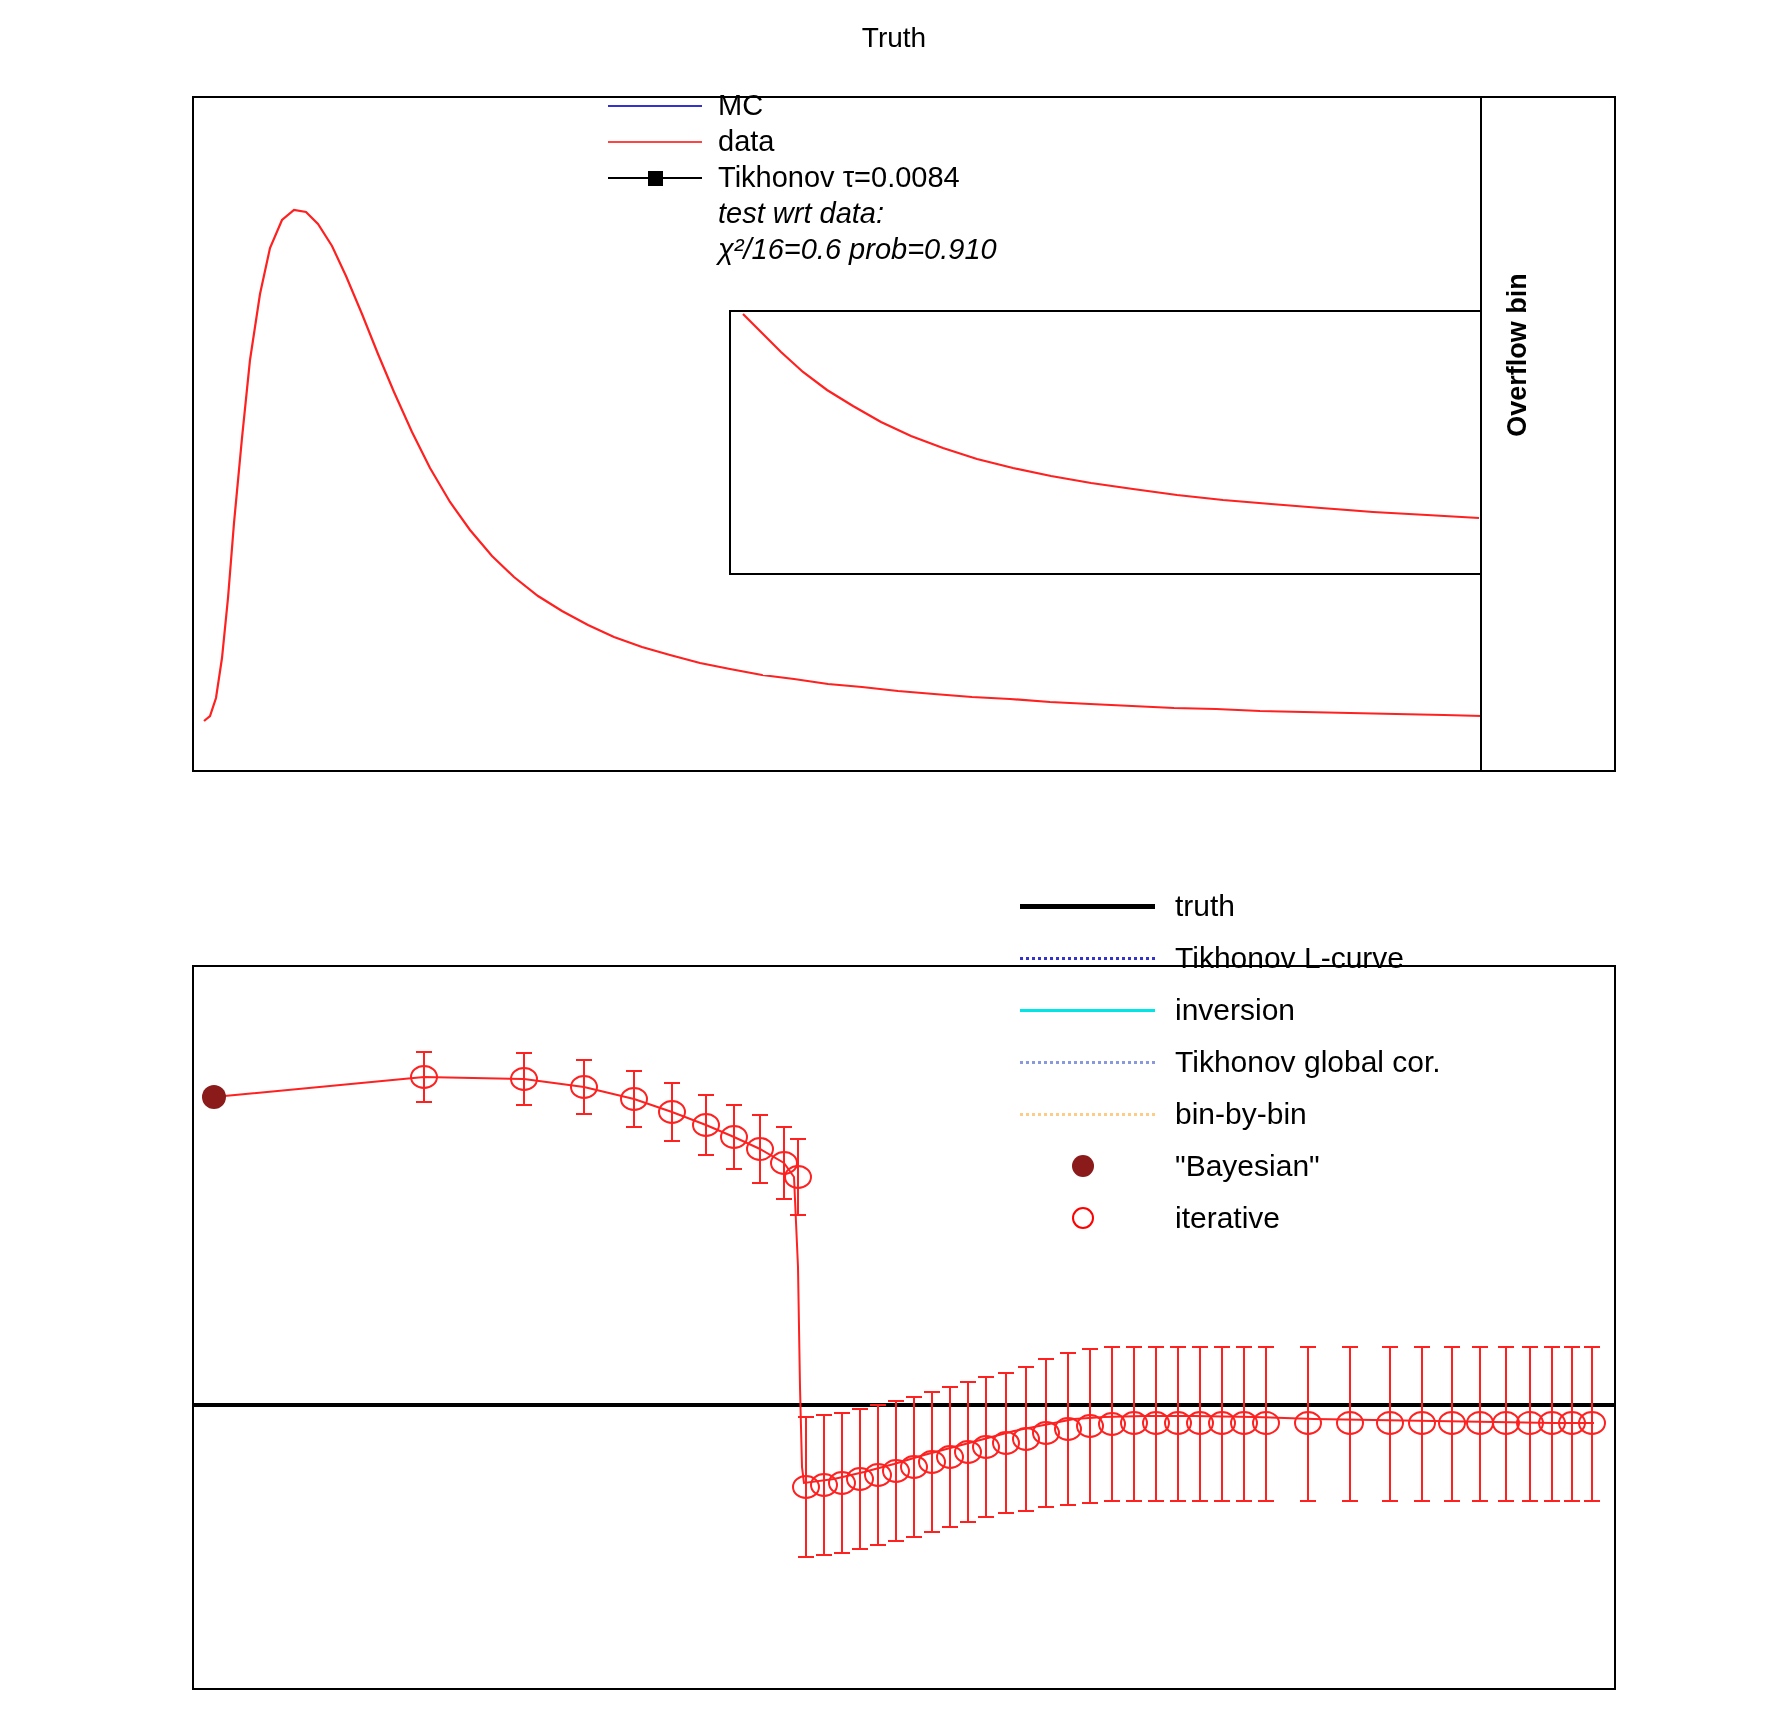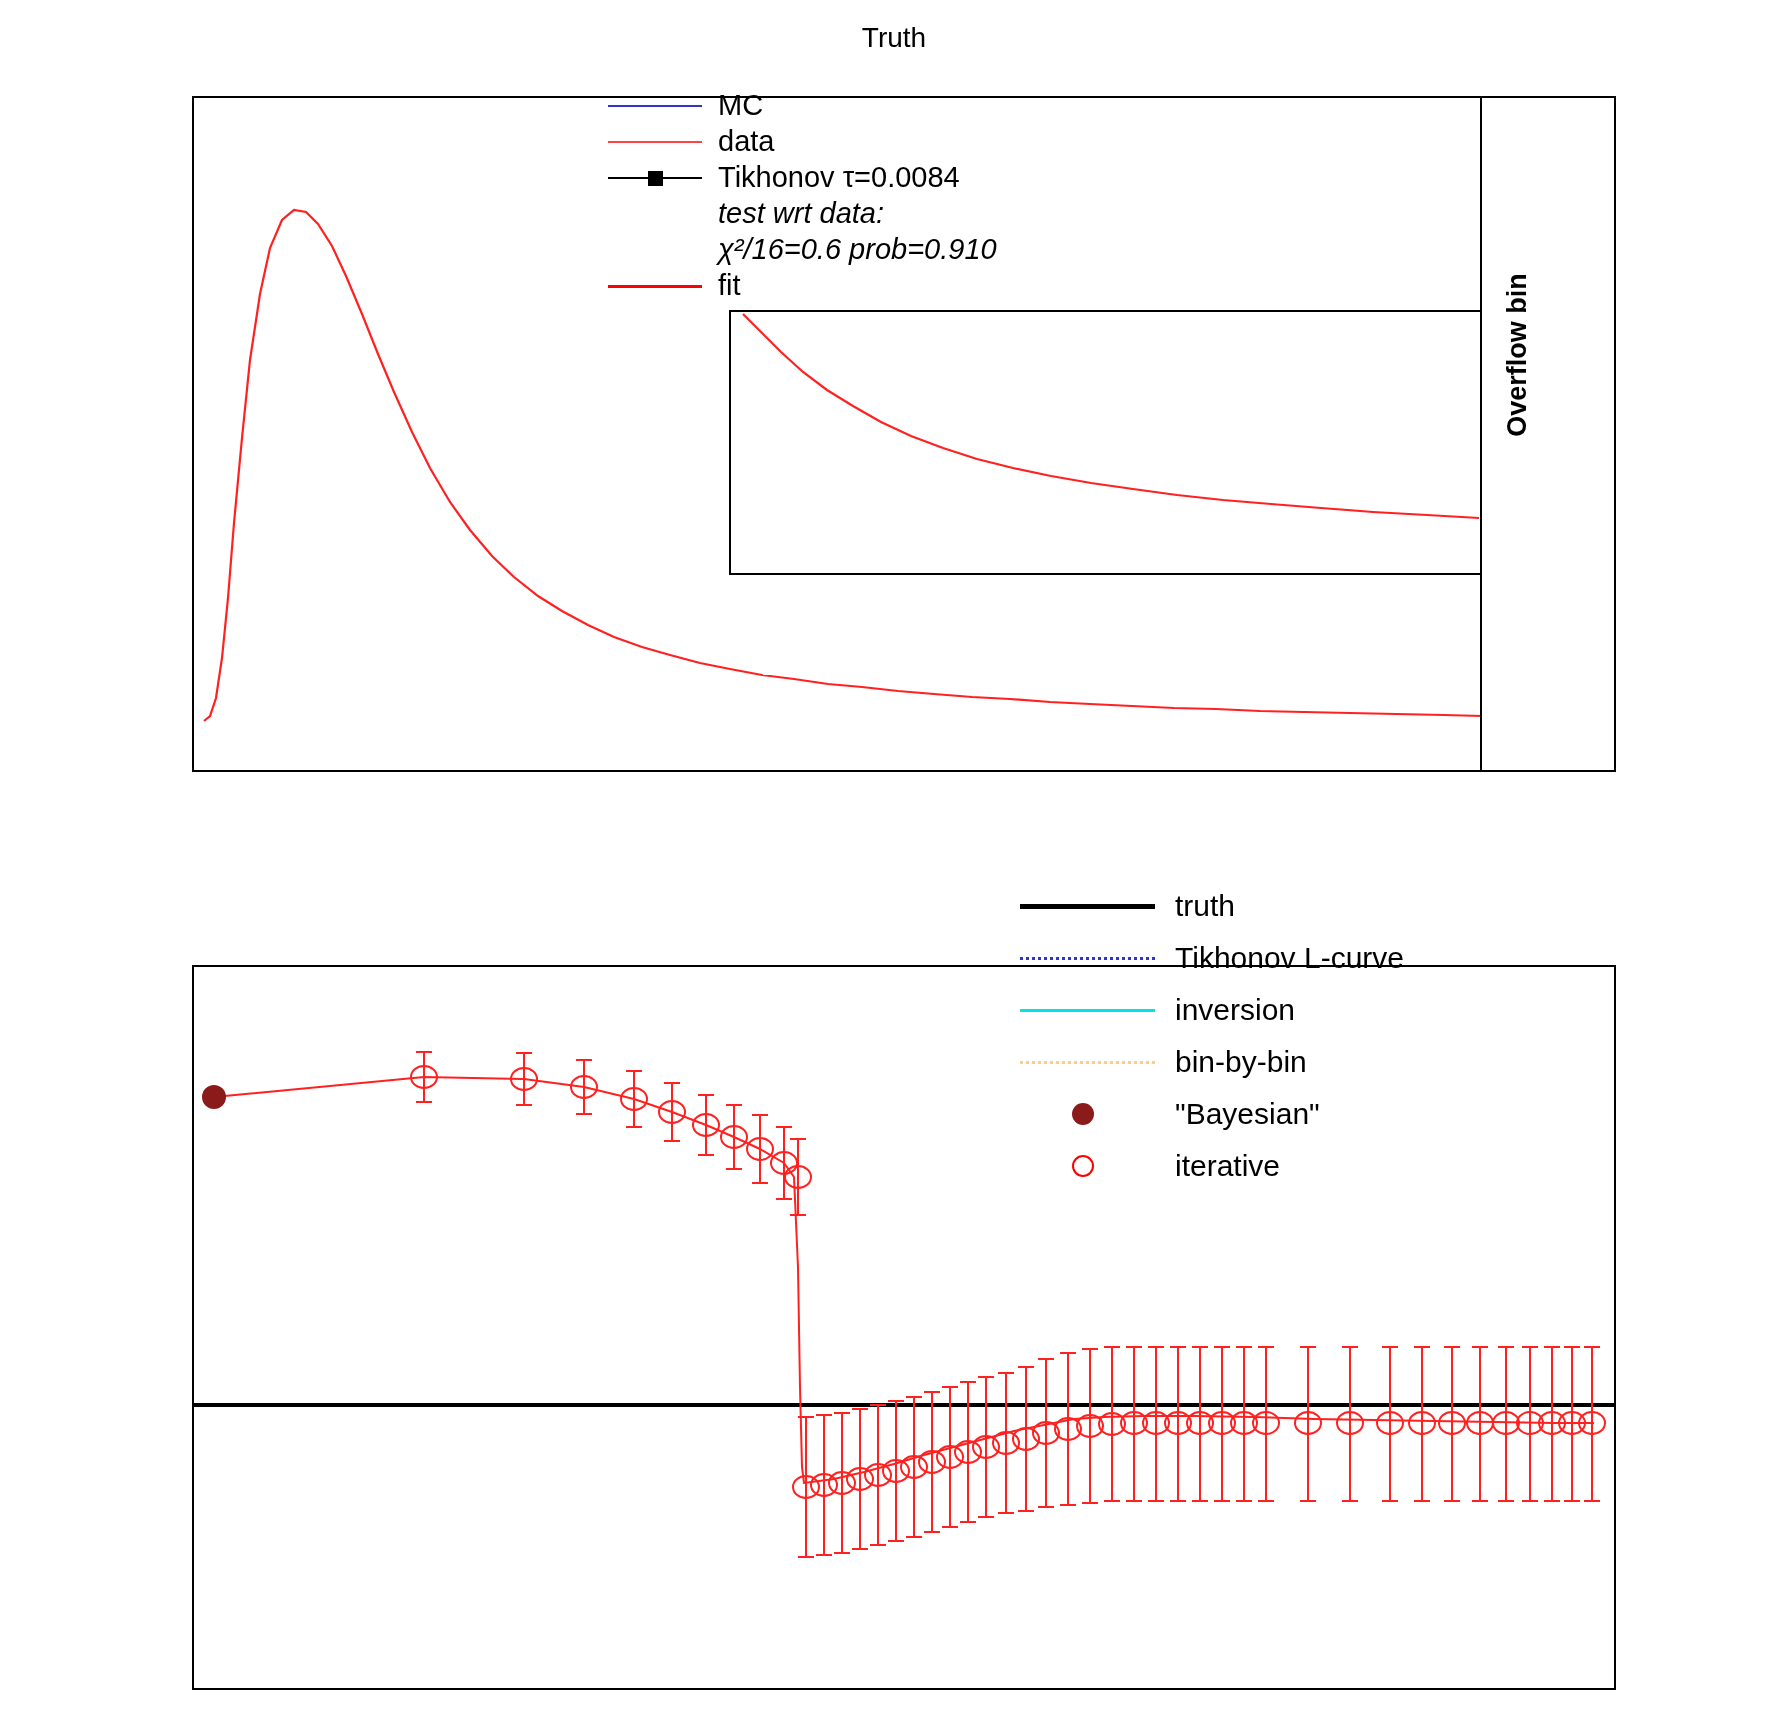--- a/index.html
+++ b/index.html
@@ -225,26 +225,20 @@
     </div>
 
     <div class="legend-row">
       <span class="legend-text-only">test wrt data:</span>
     </div>
 
     <div class="legend-row">
       <span class="legend-text-only">χ²/16=0.6 prob=0.910</span>
     </div>
 
-    <div class="legend-row">
-      <span class="legend-key">
-        <span class="ln" style="background:#ff0000;height:3px"></span>
-      </span>
-      <span class="legend-text">fit</span>
-    </div>
 
   </div>
 
   <div id="top-inset">
     <svg width="750" height="262" viewBox="0 0 750 262" style="display:block">
       <path d="M 12 2 L 30 20 L 50 40 L 72 60 L 96 78 L 122 94 L 150 110 L 180 124 L 212 136 L 246 147 L 282 156 L 320 164 L 360 171 L 402 177 L 446 183 L 492 188 L 540 192 L 590 196 L 642 200 L 696 203 L 748 206" fill="none" stroke="#ff2020" stroke-width="2.2"></path>
     </svg>
   </div>
 
 </div>
@@ -555,20 +549,26 @@
       <span class="blegend-text">Tikhonov L-curve</span>
     </div>
 
     <div class="blegend-row">
       <span class="blegend-key">
         <span class="ln" style="background:#00e5e5;height:3px"></span>
       </span>
       <span class="blegend-text">inversion</span>
     </div>
 
+    <div class="blegend-row">
+      <span class="blegend-key">
+        <span class="ln" style="height:0;border-top:3px dotted #8899dd"></span>
+      </span>
+      <span class="blegend-text">Tikhonov global cor.</span>
+    </div>
 
     <div class="blegend-row">
       <span class="blegend-key">
         <span class="ln" style="height:0;border-top:3px dotted #ffcc88"></span>
       </span>
       <span class="blegend-text">bin-by-bin</span>
     </div>
 
     <div class="blegend-row">
       <span class="blegend-key">

